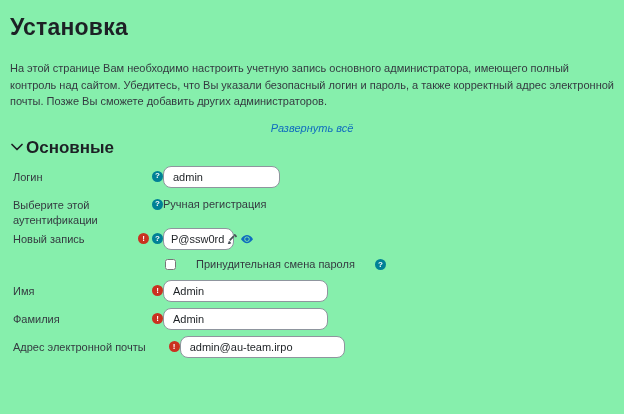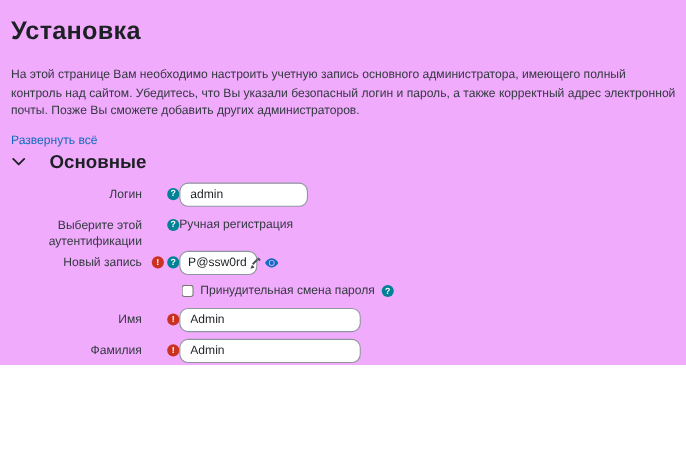--- a/index.html
+++ b/index.html
@@ -1,43 +1,43 @@
 <!DOCTYPE html>
 <html><head>
 <meta charset="utf-8">
 <style>
   * { box-sizing: border-box; }
   body { margin:0; background:#fff; font-family:"Liberation Sans", sans-serif; color:#343a40; }
-  .page { width:624px; height:332px; padding:8px 10px 0; overflow:hidden; background:#f0abfc; }
+  .page { width:624px; height:414px; padding:8px 10px 0; overflow:hidden; background:#86efac; }
   h1.title { font-size:23px; font-weight:bold; color:#1d2125; margin:6px 0 0; letter-spacing:.2px; }
   p.desc { font-size:11px; line-height:1.5; margin:19px 0 0; color:#343a40; max-width:606px; }
-  .expand-row { text-align:left; margin-top:12px; font-size:11px; }
+  .expand-row { text-align:center; margin-top:12px; font-size:11px;font-style:italic; }
   .expand-row a { color:#0f6cbf; text-decoration:none; cursor:pointer; }
-  .sec-hdr { display:flex; align-items:center; gap:22px; margin-top:4px; cursor:pointer; padding-left:1px; }
+  .sec-hdr { display:flex; align-items:center; gap:3px; margin-top:4px; cursor:pointer; padding-left:1px; }
   .sec-hdr .ttl { font-size:17px; font-weight:bold; color:#1d2125; }
   .chev { display:flex; align-items:center; }
   .form { margin-top:8px; }
   .row { display:flex; align-items:flex-start; padding-left:3px; margin-bottom:6px; }
-  .lbl { flex:0 0 116px; font-size:11px; line-height:1.4; padding-top:4px; color:#343a40;text-align:right; }
+  .lbl { flex:0 0 116px; font-size:11px; line-height:1.4; padding-top:4px; color:#343a40; }
   .lbl.nowrap { white-space:nowrap; }
   .icons { flex:0 0 34px; display:flex; justify-content:flex-end; gap:3px; padding-top:5px; }
   .ctl { flex:1; display:flex; }
   .badge { width:11px; height:11px; border-radius:50%; color:#fff; font-size:8px; font-weight:bold;
            display:flex; align-items:center; justify-content:center; line-height:1; flex:0 0 11px; cursor:pointer; }
   .badge.help { background:#008196; }
   .badge.req  { background:#ca3120; cursor:default; }
   input.txt { height:22px; border:1px solid #8f959e; border-radius:8px; padding:0 9px;
               font-size:11px; font-family:inherit; color:#1d2125; outline:none; background:#fff; }
   .w-login { width:117px; } .w-name { width:165px; }
   .static-val { font-size:11px; padding-top:4px; color:#343a40; }
   .hint { margin:11px 0 9px 153px; font-size:11px; line-height:1.5; max-width:458px; color:#343a40; }
   .pwd { width:71px; height:22px; border:1px solid #8f959e; border-radius:8px; padding:0 7px;
          display:flex; align-items:center; gap:3px; font-size:11px; color:#1d2125; background:#fff; cursor:text; }
   .eye { margin-left:7px; display:flex; align-items:center; cursor:pointer; }
-  .chk-row { margin:8px 0 10px 155px; display:flex; align-items:flex-end; gap:6px; font-size:11px; color:#343a40; }
+  .chk-row { margin:8px 0 10px 155px; display:flex; align-items:flex-end; gap:20px; font-size:11px; color:#343a40; }
   .chk { width:11px; height:11px; margin:0; accent-color:#0f6cbf; }
   .chk-row label { cursor:pointer; }
 </style>
 </head>
 <body>
 
 <div class="page">
 
   <h1 class="title">Установка</h1>
 

